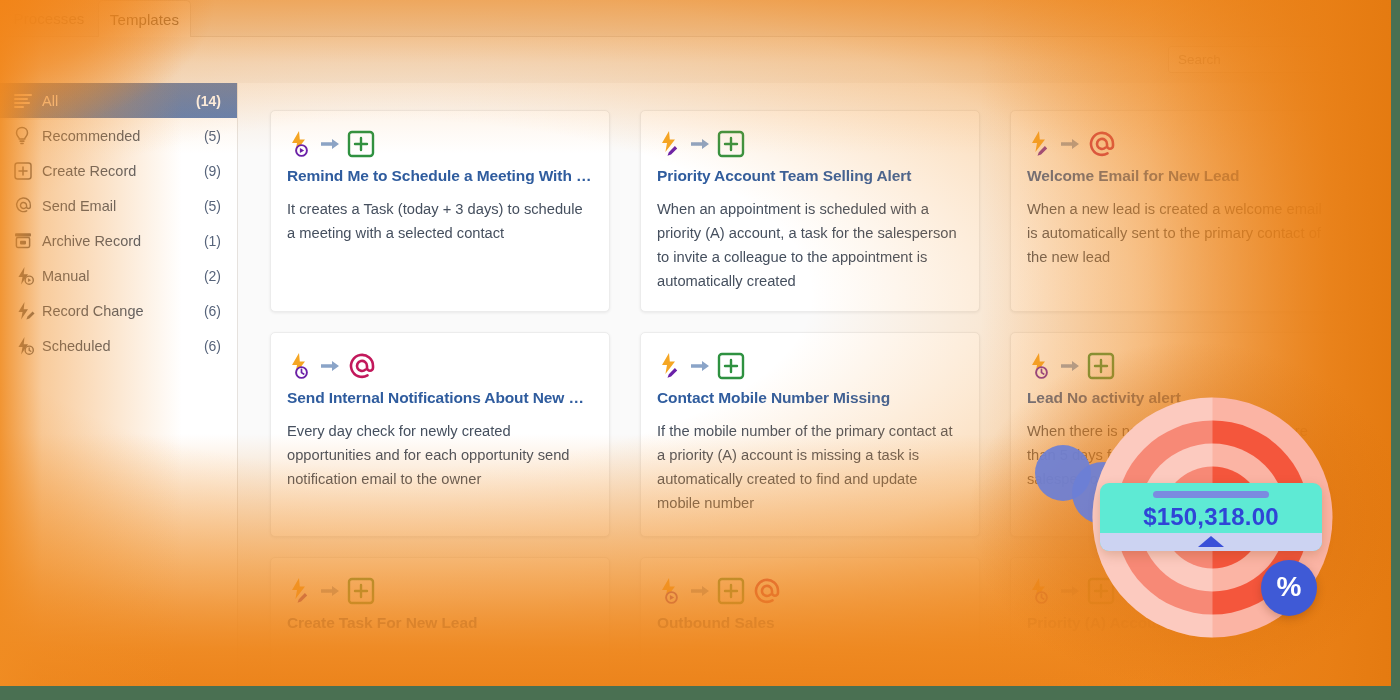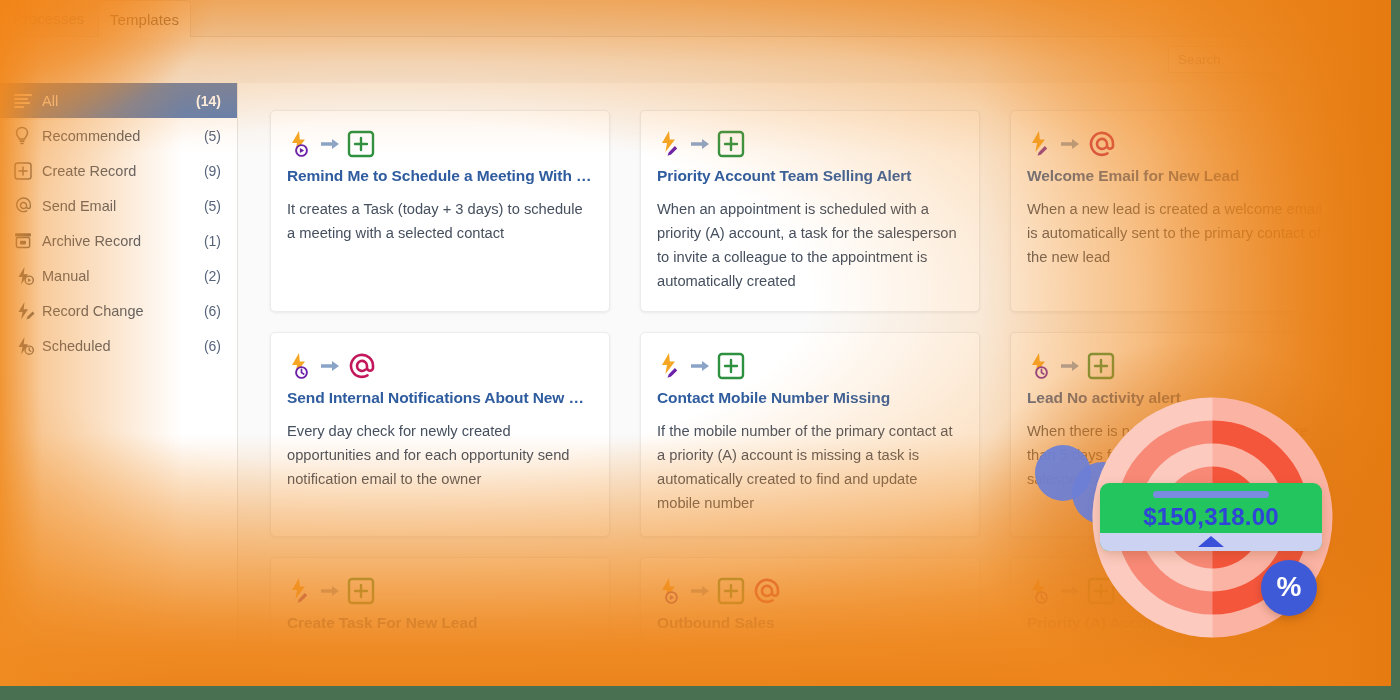--- a/index.html
+++ b/index.html
@@ -190,21 +190,21 @@
     left: 1035px; top: 445px; width: 56px; height: 56px;
     background: #6b7fd6; border-radius: 50%; opacity: .92;
   }
   .blob-b {
     left: 1072px; top: 462px; width: 62px; height: 62px;
     background: #6b7fd6; border-radius: 50%; opacity: .92;
   }
 
   .price-card {
     left: 1100px; top: 483px; width: 222px; height: 68px;
-    background: #22c55e; border-radius: 9px;
+    background: #5eead4; border-radius: 9px;
     box-shadow: 0 4px 12px rgba(120,60,10,0.22);
     overflow: hidden;
   }
   .price-bar {
     position: absolute; left: 50%; transform: translateX(-50%);
     top: 8px; width: 116px; height: 7px;
     background: #7b8be0; border-radius: 4px;
   }
   .price-value {
     position: absolute; left: 0; right: 0; top: 20px;

